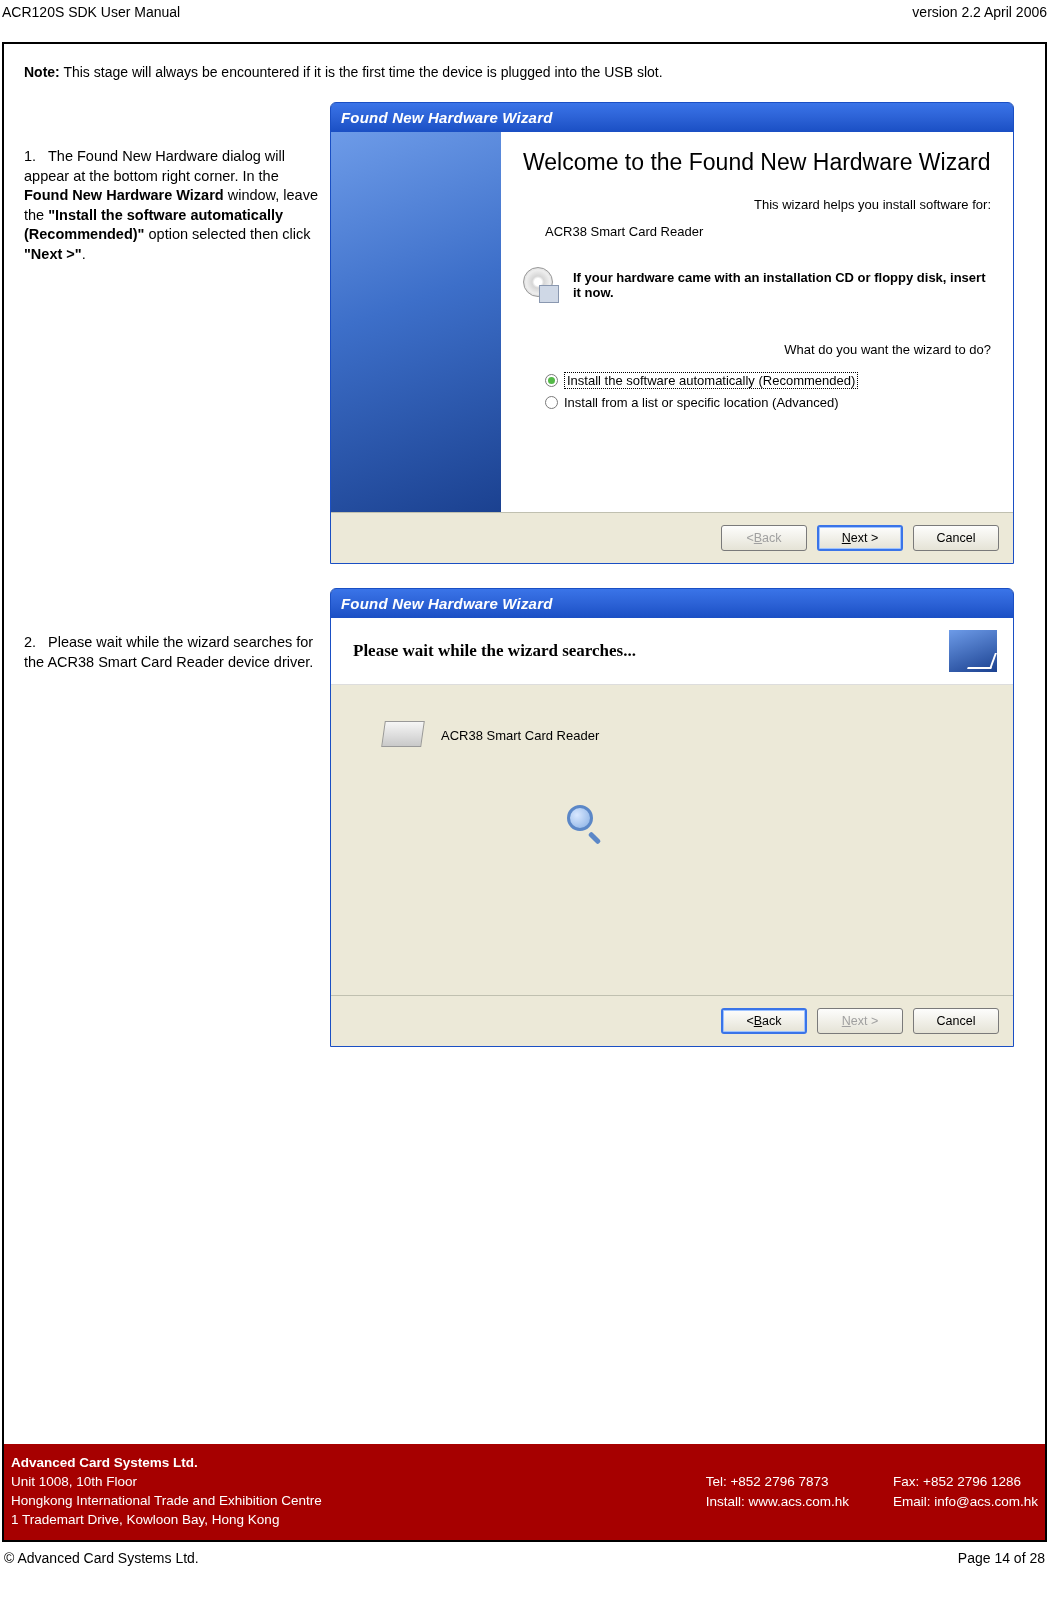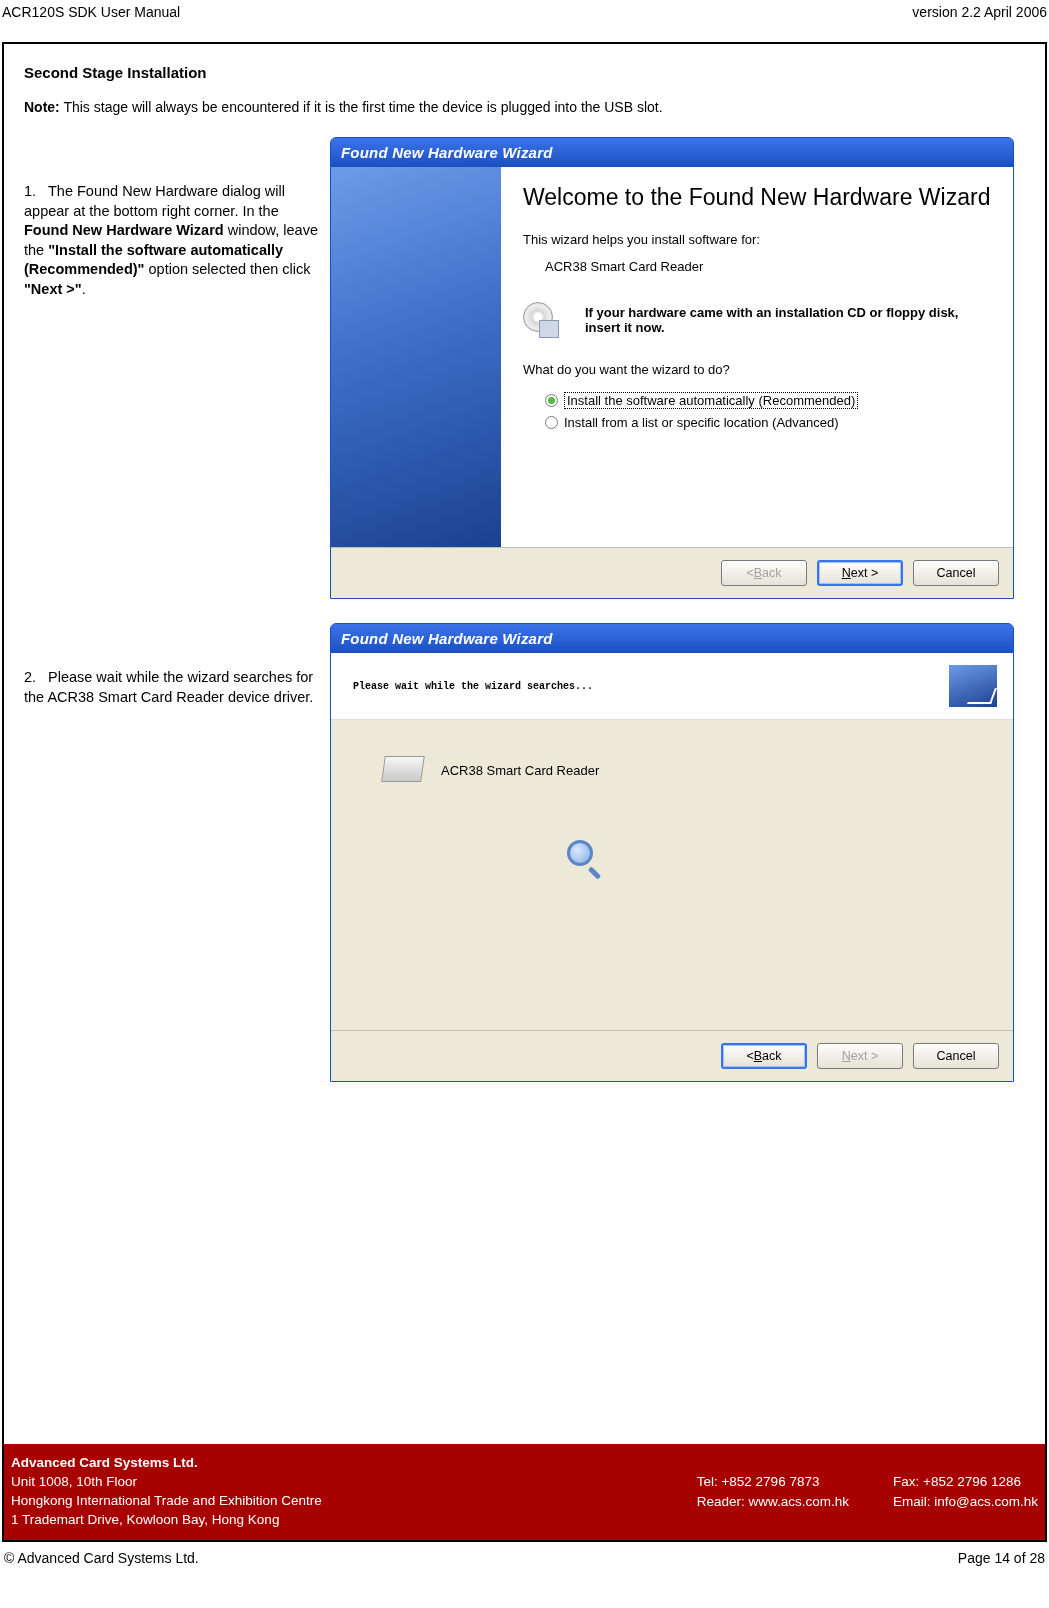--- a/index.html
+++ b/index.html
@@ -58,23 +58,23 @@
     flex-shrink:0;
   }
   .wizard-right {
     flex: 1;
     padding: 16px 22px 8px 22px;
     font-family: "Microsoft Sans Serif", Tahoma, sans-serif;
     font-size: 13px;
     color: #000;
   }
   .wiz-h1 { font-family: Tahoma, sans-serif; font-size: 23px; line-height:1.25; margin-bottom: 20px; }
-  .wiz-p { margin-bottom: 12px; }
+  .wiz-p { margin-bottom: 12px; text-align: right; }
   .wiz-indent { padding-left: 22px; margin-bottom: 28px; }
-  .cd-row { display: flex; align-items: center; gap: 26px; margin: 20px 0 24px 0; }
+  .cd-row { display: flex; align-items: center; gap: 14px; margin: 20px 0 39px 0; }
   .cd-icon { width: 36px; height: 36px; position: relative; flex-shrink:0; }
   .cd-disc { width:30px; height:30px; border-radius:50%; background: radial-gradient(circle, #fff 18%, #d6d6d6 30%, #eee 60%, #bbb 100%); border:1px solid #999; position:absolute; top:0; left:0;}
   .cd-case { width:20px; height:18px; background:#cfd8e6; border:1px solid #8a98b0; position:absolute; bottom:0; right:0; }
   .radio-line { display: flex; align-items: center; gap: 6px; padding: 3px 0 3px 22px; }
   .radio {
     width: 13px; height: 13px; border-radius: 50%; border: 1px solid #7a7a7a;
     display: inline-flex; align-items: center; justify-content: center; background:#fff;
   }
   .radio.selected::after { content:""; width:7px; height:7px; background:#54b948; border-radius:50%; }
   .radio-label.focus { border:1px dotted #000; padding:0 2px; }
@@ -103,21 +103,21 @@
   .win-btn.default { border: 2px solid #3a74e8; box-shadow: inset 0 0 0 1px #9ec3ff; }
   .wizard2-body { background:#fff; }
   .wizard2-header {
     background:#fff;
     border-bottom:1px solid #ddd;
     padding:12px 16px 12px 22px;
     display:flex;
     align-items:center;
     justify-content:space-between;
   }
-  .wizard2-header-text { font-weight:bold; font-family:Liberation Mono, monospace; font-size:10px; }
+  .wizard2-header-text { font-weight:bold; font-family:Liberation Serif, serif; font-size:17px; }
   .hw-icon {
     width:48px; height:42px;
     background: linear-gradient(160deg,#6d9be8,#1b4190);
     position:relative;
   }
   .hw-icon::after{
     content:""; position:absolute; right:3px; bottom:3px; width:22px; height:14px;
     border:2px solid #fff; border-top:none; border-left:none; transform:skewX(-20deg);
   }
   .wizard2-content {
@@ -158,21 +158,20 @@
 </head>
 <body>
 
 <div class="page-header">
   <span>ACR120S SDK User Manual</span>
   <span>version 2.2 April 2006</span>
 </div>
 
 <div class="main-frame">
 
-  <div class="section-title">Second Stage Installation</div>
 
   <div class="note-line">
     <b>Note:</b><span> This stage will always be encountered if it is the first time the device is plugged into the USB slot.</span>
   </div>
 
   <div class="content-row">
     <div class="text-col">
       <span class="num">1.</span><span>The Found New Hardware dialog will appear at the bottom right corner. In the </span><b>Found New Hardware Wizard</b><span> window, leave the </span><b>"Install the software automatically (Recommended)"</b><span> option selected then click </span><b>"Next &gt;"</b><span>.</span>
     </div>
 
@@ -260,21 +259,21 @@
   <div class="red-footer">
     <div class="red-left">
       <div class="co">Advanced Card Systems Ltd.</div>
       <div>Unit 1008, 10th Floor</div>
       <div>Hongkong International Trade and Exhibition Centre</div>
       <div>1 Trademart Drive, Kowloon Bay, Hong Kong</div>
     </div>
     <div class="red-right">
       <div>
         <div>Tel: +852 2796 7873</div>
-        <div>Reader: www.acs.com.hk</div>
+        <div>Install: www.acs.com.hk</div>
       </div>
       <div>
         <div>Fax: +852 2796 1286</div>
         <div>Email: info@acs.com.hk</div>
       </div>
     </div>
   </div>
 
 </div>
 

